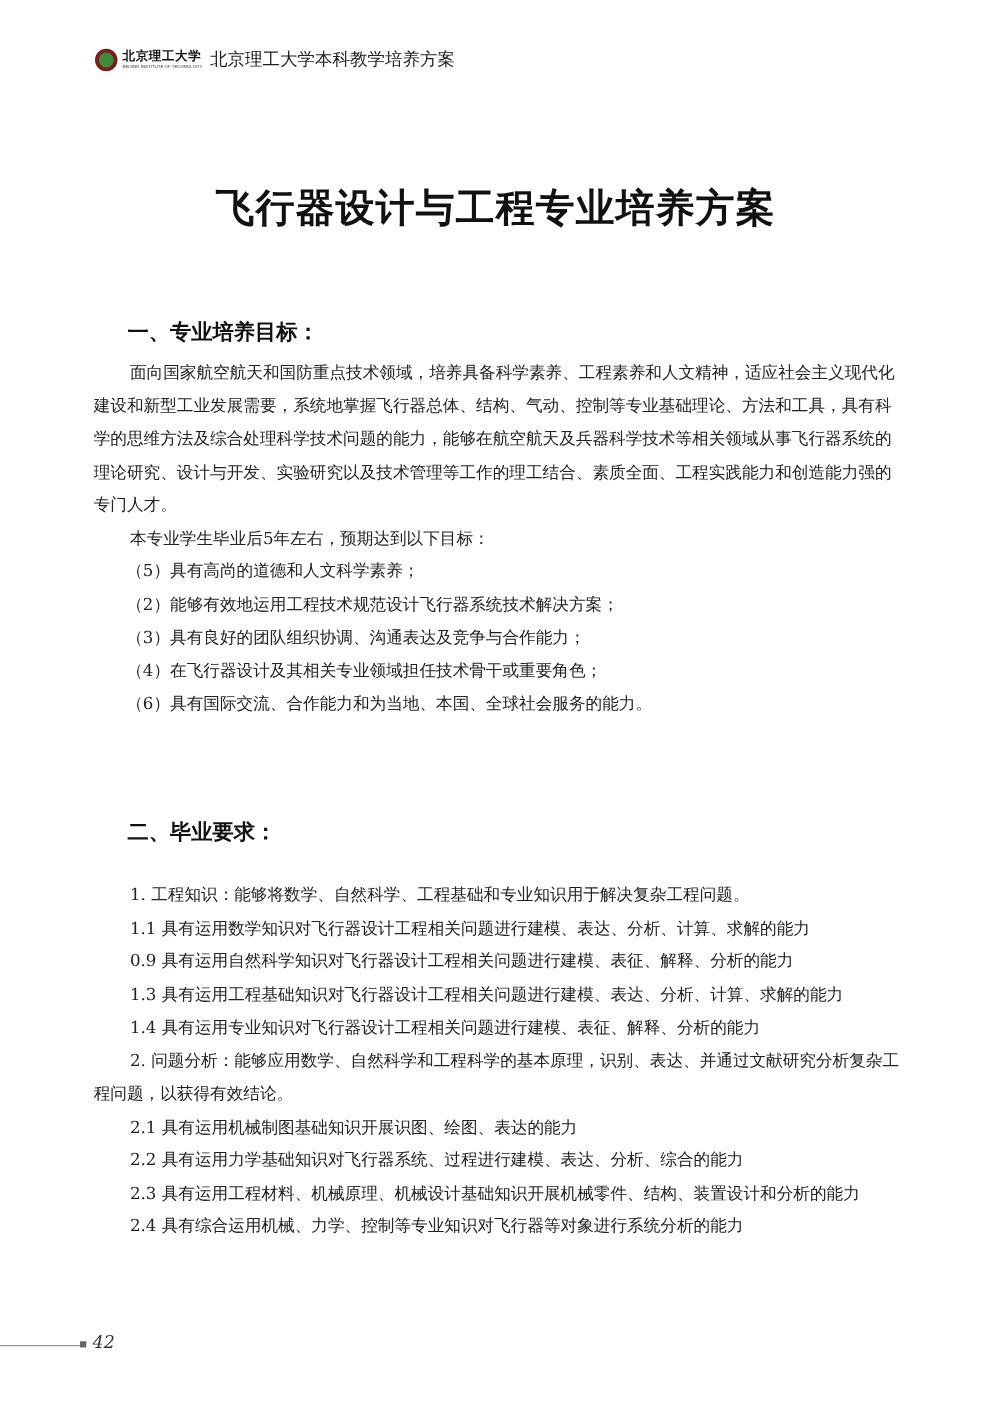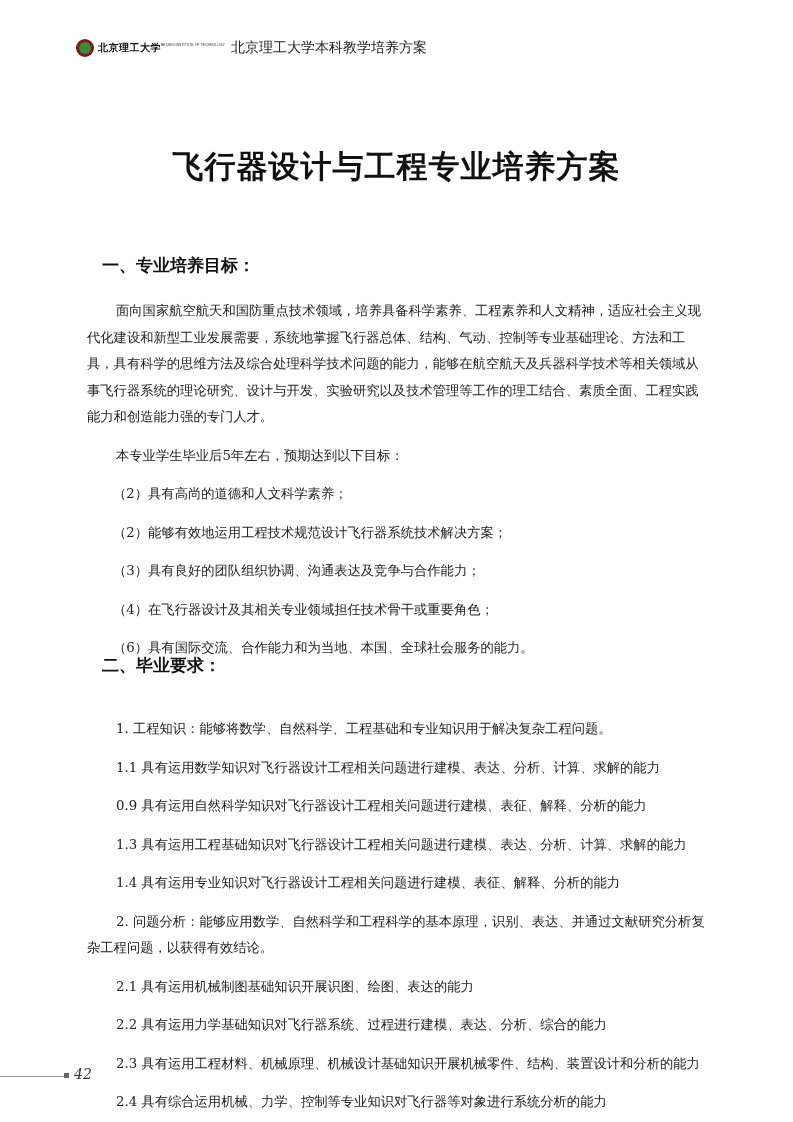--- a/index.html
+++ b/index.html
@@ -1,28 +1,28 @@
 <!DOCTYPE html>
 <html><head>
 <meta charset="utf-8">
 <style>
   html, body { margin:0; padding:0; background:#ffffff; }
   body { width:793px; height:1122px; position:relative; overflow:hidden;
          font-family:"DejaVu Serif","Liberation Serif",serif; color:#222; }
   .header { position:absolute; left:76px; top:38px; height:20px; display:flex; align-items:center; }
   .logo-seal { width:18px; height:18px; border-radius:50%; background:#7a1f1a; position:relative; margin-right:4px; }
   .logo-seal::after { content:""; position:absolute; left:3px; top:3px; width:12px; height:12px; border-radius:50%; background:#3d8a3a; }
-  .logo-text { display:flex; flex-direction:row; line-height:1; margin-right:6px; }
+  .logo-text { display:flex; flex-direction:column; line-height:1; margin-right:6px; }
   .logo-cn { font-size:10px; font-weight:bold; letter-spacing:0.5px; color:#111; }
   .logo-en { font-size:3.5px; color:#333; margin-top:1px; font-family:"Liberation Sans",sans-serif; }
   .header-title { font-family:"Liberation Sans","DejaVu Sans",sans-serif; font-size:14px; color:#222; }
   .doc-title { position:absolute; left:0; width:793px; top:146px; text-align:center; font-size:31px; font-weight:bold; color:#111; letter-spacing:1px; }
   .sec-heading { position:absolute; left:102px; font-size:17px; font-weight:bold; color:#111; }
   .para { position:absolute; left:75px; width:646px; font-size:13.3px; line-height:26.5px; color:#222; }
-  .para p { margin:12px; }
+  .para p { margin:0; }
   .indent { text-indent:29px; }
   .item-paren { padding-left:26px; }
   .footer-line { position:absolute; left:0; top:1076px; width:64px; height:1px; background:#999; }
   .footer-sq { position:absolute; left:64px; top:1073px; width:5px; height:5px; background:#666; }
   .page-num { position:absolute; left:74px; top:1066px; font-size:14px; font-style:italic; color:#333; }
 </style>
 </head>
 <body>
 
 <div class="header">
@@ -34,21 +34,21 @@
   <span class="header-title">北京理工大学本科教学培养方案</span>
 </div>
 
 <div class="doc-title">飞行器设计与工程专业培养方案</div>
 
 <div class="sec-heading" style="top:254px;">一、专业培养目标：</div>
 
 <div class="para" style="top:286px;">
   <p class="indent">面向国家航空航天和国防重点技术领域，培养具备科学素养、工程素养和人文精神，适应社会主义现代化建设和新型工业发展需要，系统地掌握飞行器总体、结构、气动、控制等专业基础理论、方法和工具，具有科学的思维方法及综合处理科学技术问题的能力，能够在航空航天及兵器科学技术等相关领域从事飞行器系统的理论研究、设计与开发、实验研究以及技术管理等工作的理工结合、素质全面、工程实践能力和创造能力强的专门人才。</p>
   <p class="indent">本专业学生毕业后5年左右，预期达到以下目标：</p>
-  <p class="item-paren">（2）具有高尚的道德和人文科学素养；</p>
+  <p class="item-paren">（5）具有高尚的道德和人文科学素养；</p>
   <p class="item-paren">（2）能够有效地运用工程技术规范设计飞行器系统技术解决方案；</p>
   <p class="item-paren">（3）具有良好的团队组织协调、沟通表达及竞争与合作能力；</p>
   <p class="item-paren">（4）在飞行器设计及其相关专业领域担任技术骨干或重要角色；</p>
   <p class="item-paren">（6）具有国际交流、合作能力和为当地、本国、全球社会服务的能力。</p>
 </div>
 
 <div class="sec-heading" style="top:654px;">二、毕业要求：</div>
 
 <div class="para" style="top:704px;">
   <p class="indent">1. 工程知识：能够将数学、自然科学、工程基础和专业知识用于解决复杂工程问题。</p>

